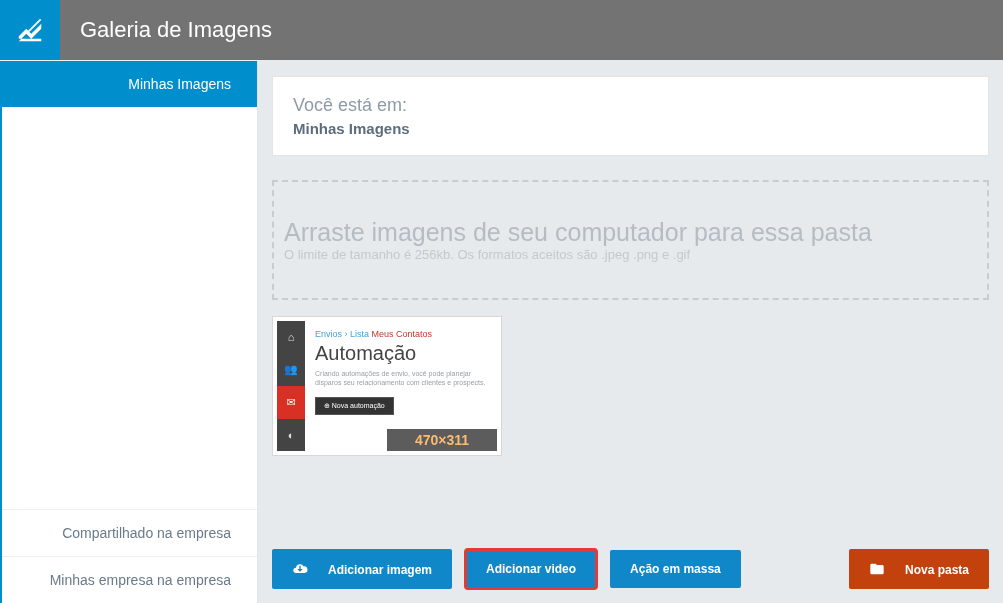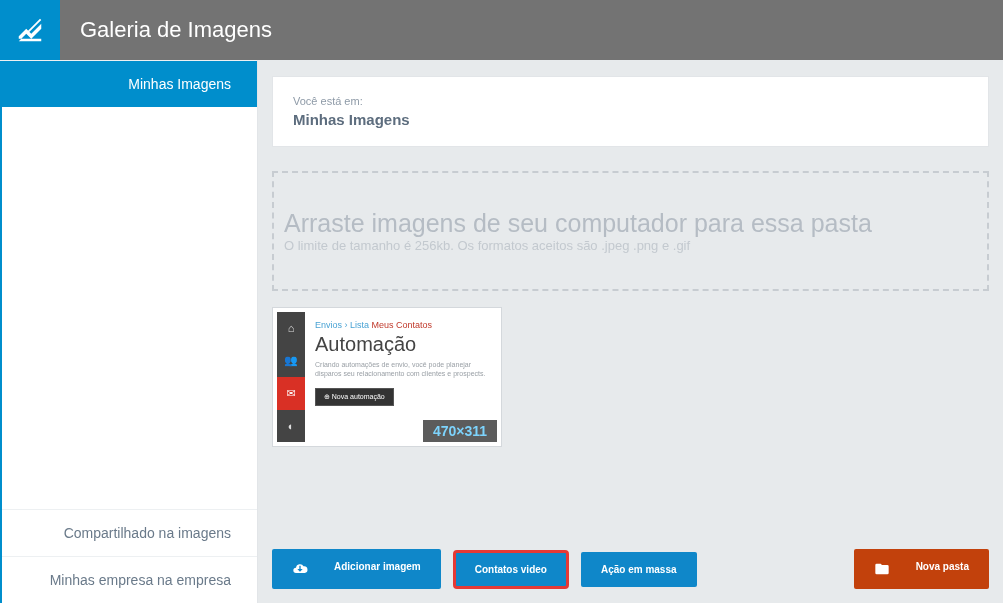--- a/index.html
+++ b/index.html
@@ -81,21 +81,21 @@
     flex-direction: column;
   }
   .breadcrumb-box {
     background: #fff;
     padding: 18px 20px;
     border: 1px solid #e2e5e8;
     margin-bottom: 24px;
   }
   .breadcrumb-label {
     color: #8e9aa7;
-    font-size: 11px;
+    font-size: 18px;
   }
   .breadcrumb-current {
     color: #5d6d7e;
     font-weight: bold;
     font-size: 15px;
     margin-top: 4px;
   }
   .dropzone {
     border: 2px dashed #c7ccd1;
     text-align: left;
@@ -144,42 +144,42 @@
     background:#333;
     color:#fff;
     font-size:7px;
     padding:4px 8px;
     border:1px solid #555;
   }
   .thumb-dims {
     position: absolute;
     right: 4px; bottom: 4px;
     background: #5c5c5c;
-    color: #7dd3fc;
+    color: #fdba74;
     font-size: 14px;
     font-weight: bold;
-    padding: 3px 10px;
+    padding: 3px 28px;
   }
   .action-bar {
     margin-top: auto;
     display: flex;
     align-items: center;
     gap: 14px;
     padding-top: 30px;
   }
   .btn {
     padding: 12px 20px;
-    font-size: 10px;
+    font-size: 12px;
     font-weight: bold;
     border-radius: 2px;
     cursor: pointer;
     border: none;
     display: inline-flex;
-    align-items: flex-start;
-    gap: 26px;
+    align-items: flex-end;
+    gap: 20px;
     color: #fff;
   }
   .btn-blue  { background: #0f87c9; }
   .btn-grey  { background: #c2410c; }
   .btn .ic { width:16px; height:16px; fill:#fff; }
   .hilite {
     outline: 3px solid #e53935;
     outline-offset: -1px;
   }
   .spacer { flex: 1; }
@@ -193,21 +193,21 @@
         <path d="M3 17l6-6 4 4 8-8v4l-8 8-4-4-6 6zM3 21h18v-2H3z M20 3l1 1-3 3-1-1z M17 6l1 1-8 8H9v-1z"></path>
       </svg>
   </div>
   <div class="header-title">Galeria de Imagens</div>
 </div>
 
 <div class="layout">
   <div class="sidebar">
     <div class="side-item active">Minhas Imagens</div>
     <div class="sidebar-spacer"></div>
-    <div class="side-item">Compartilhado na imagens</div>
+    <div class="side-item">Compartilhado na empresa</div>
     <div class="side-item">Minhas empresa na empresa</div>
   </div>
 
   <div class="main">
     <div class="breadcrumb-box">
       <div class="breadcrumb-label">Você está em:</div>
       <div class="breadcrumb-current">Minhas Imagens</div>
     </div>
 
     <div class="dropzone">
@@ -242,21 +242,21 @@
     </div>
 
     <div class="action-bar">
       <button class="btn btn-blue">
         <svg class="ic" viewBox="0 0 24 24">
             <path d="M19 18H6a4 4 0 010-8 6 6 0 0111.3-2A5 5 0 0119 18zm-7-2l4-4h-3V7h-2v5H8l4 4z"></path>
           </svg>
         <span>Adicionar imagem</span>
       </button>
       <button class="btn btn-blue hilite">
-        <span>Contatos video</span>
+        <span>Adicionar video</span>
       </button>
       <button class="btn btn-blue">
         <span>Ação em massa</span>
       </button>
       <div class="spacer"></div>
       <button class="btn btn-grey">
         <svg class="ic" viewBox="0 0 24 24">
             <path d="M10 4H4a2 2 0 00-2 2v12a2 2 0 002 2h16a2 2 0 002-2V8a2 2 0 00-2-2h-8l-2-2z"></path>
           </svg>
         <span>Nova pasta</span>

